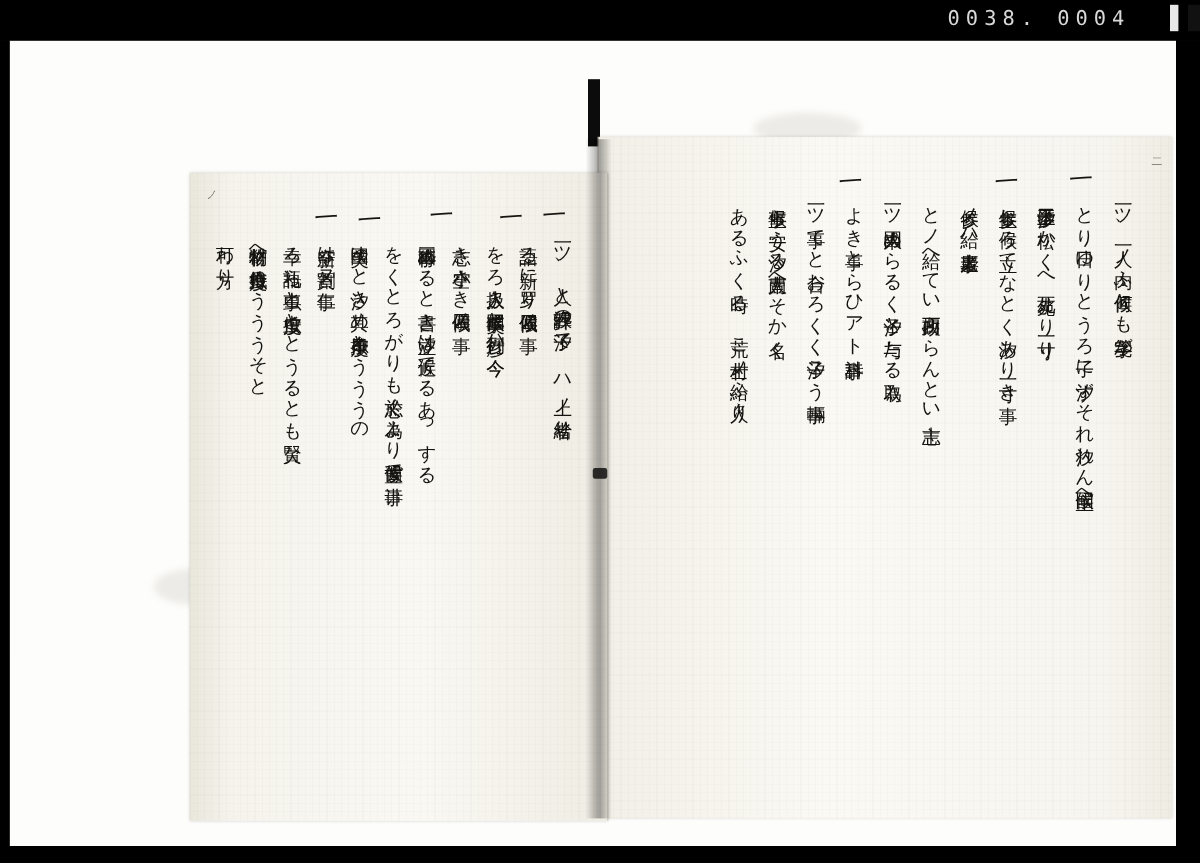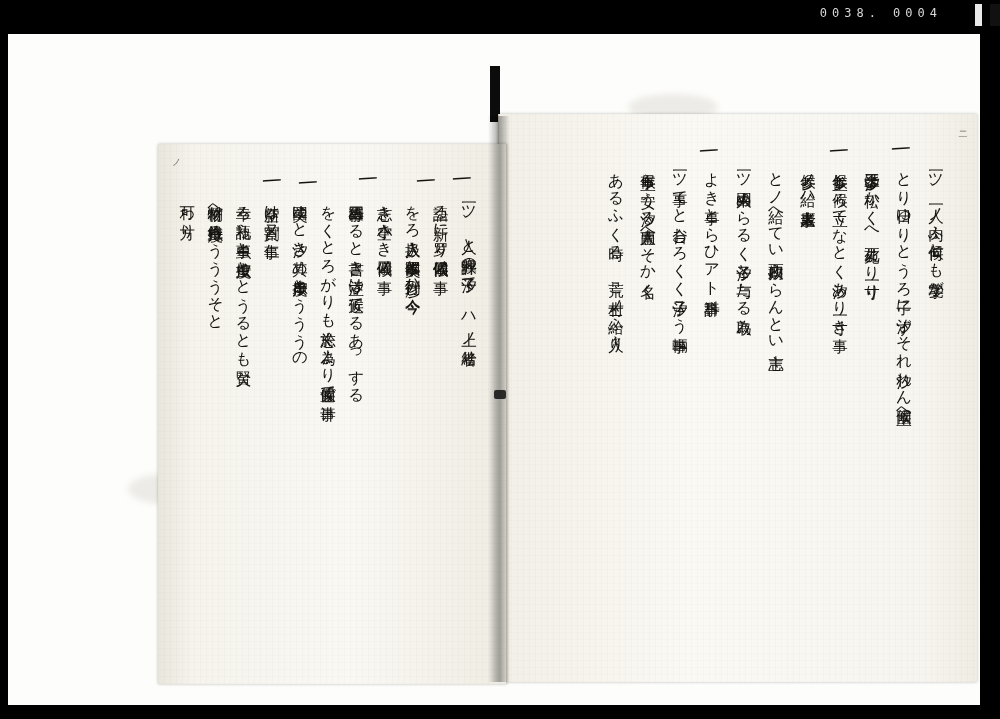--- a/index.html
+++ b/index.html
@@ -46,21 +46,21 @@
     left: 0; top: 0;
     width: 1000px; height: 34px;
     background: #000;
   }
   .frame-number {
     position: absolute;
     right: 58px;
     top: 6px;
     color: #d8d8d8;
     font-family: "DejaVu Sans Mono", monospace;
-    font-size: 12px;
+    font-size: 17px;
     letter-spacing: 5px;
     white-space: nowrap;
   }
   .edge-tick {
     position: absolute;
     top: 4px;
     width: 7px;
     height: 22px;
     background: #e8e8e8;
   }

